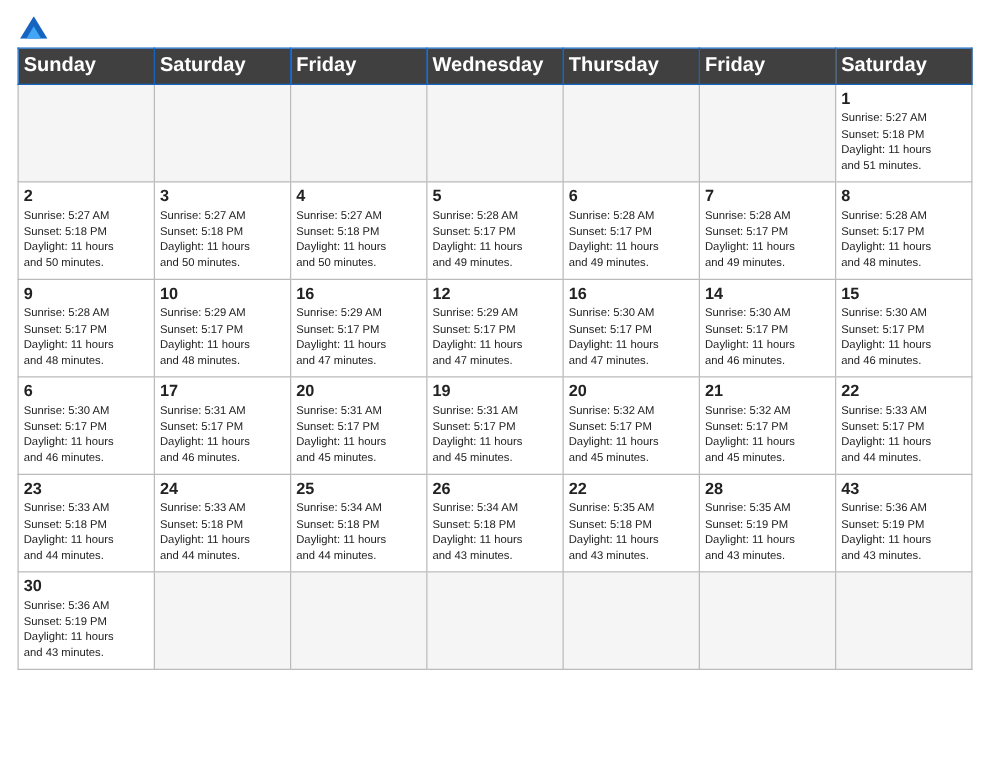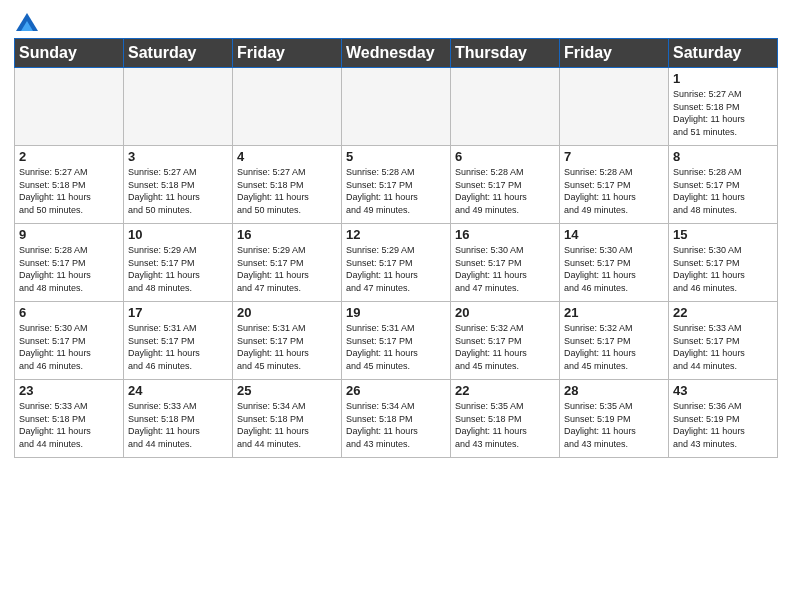--- a/index.html
+++ b/index.html
@@ -348,15 +348,30 @@
 and 43 minutes.</div>
           </td>
           <td>
             <span class="day-number">43</span>
             <div class="cell-info" style="white-space: pre-line;">Sunrise: 5:36 AM
 Sunset: 5:19 PM
 Daylight: 11 hours
 and 43 minutes.</div>
           </td>
         </tr>
+        <tr class="last-row">
+          <td>
+            <span class="day-number">30</span>
+            <div class="cell-info" style="white-space: pre-line;">Sunrise: 5:36 AM
+Sunset: 5:19 PM
+Daylight: 11 hours
+and 43 minutes.</div>
+          </td>
+          <td class="empty"></td>
+          <td class="empty"></td>
+          <td class="empty"></td>
+          <td class="empty"></td>
+          <td class="empty"></td>
+          <td class="empty"></td>
+        </tr>
       </tbody>
   </table>
 </div>
 
 </body></html>

